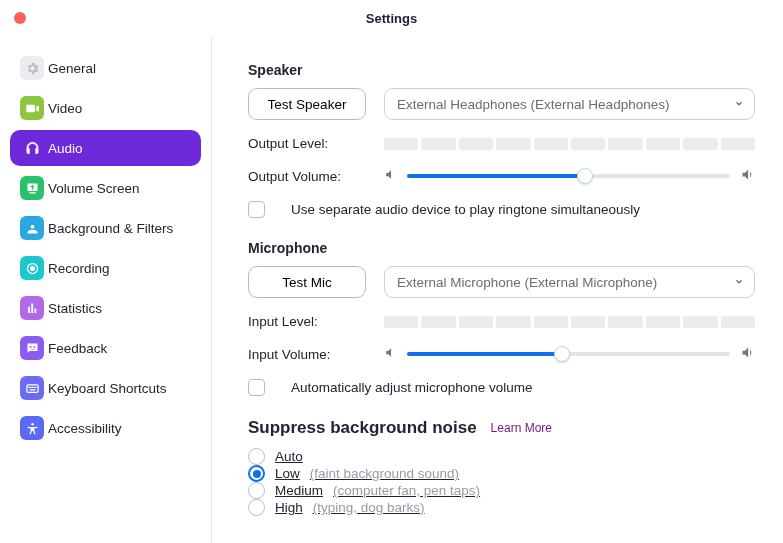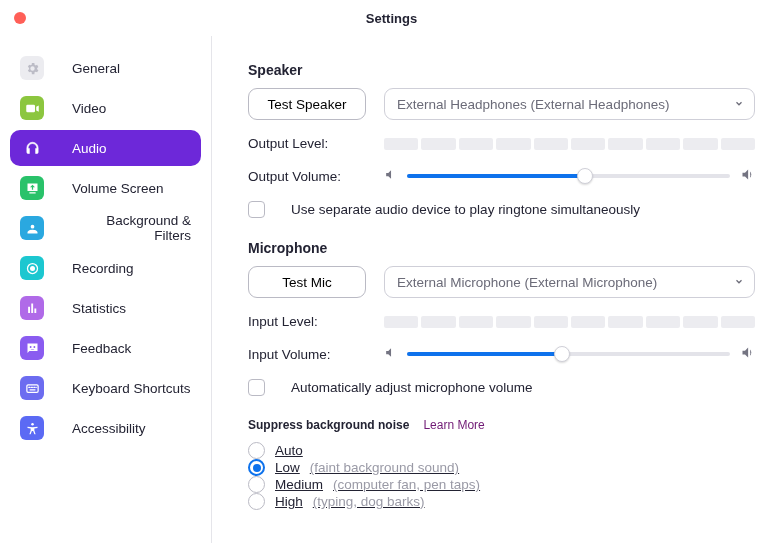--- a/index.html
+++ b/index.html
@@ -42,28 +42,27 @@
     height: calc(543px - 36px);
   }
   .sidebar {
     width: 212px;
     border-right: 1px solid #e5e5ea;
     padding: 14px 10px 0 10px;
   }
   .side-item {
     display: flex;
     align-items: center;
-    gap: 28px;
+    gap: 4px;
     height: 36px;
     padding: 0 10px;
     border-radius: 10px;
     cursor: pointer;
     color: #232333;
     margin-bottom: 4px;
-    text-align: right;
   }
   .side-item.active { background: #6d28d9; color: #fff; }
   .side-item.active .ico-wrap svg { fill: #fff; stroke: #fff; }
   .ico-wrap {
     width: 24px; height: 24px; border-radius: 6px;
     display: flex; align-items: center; justify-content: center;
     flex-shrink: 0;
   }
   .ico-wrap svg { width: 15px; height: 15px; }
   .side-label { font-size: 13.5px; }
@@ -161,21 +160,21 @@
     margin-bottom: 22px;
     font-size: 13.5px;
   }
   .cb {
     width: 17px; height: 17px; border: 1.5px solid #babac4; border-radius: 4px;
     background: #fff; cursor: pointer; flex-shrink:0;
   }
   .suppress {
     display: flex; align-items: center; gap: 14px; margin-bottom: 10px;
   }
-  .suppress-h { font-weight: 700; font-size: 12px; }
+  .suppress-h { font-weight: 700; font-size: 17px; }
   .learn { color: #701a75; font-size: 12px; cursor: pointer; }
   .radio-list { display: flex; flex-direction: column; gap: 0; text-decoration: underline; }
   .radio-row { display: flex; align-items: center; gap: 10px; font-size: 13.5px; }
   .radio {
     width: 17px; height: 17px; border-radius: 50%; border: 1.5px solid #babac4;
     display:flex; align-items:center; justify-content:center; cursor:pointer; flex-shrink:0;
   }
   .radio.sel { border-color: #0e72ec; border-width: 2px; }
   .radio.sel::after { content:''; width:8px; height:8px; border-radius:50%; background:#0e72ec; }
   .hint { color: #9a9aa6; }

